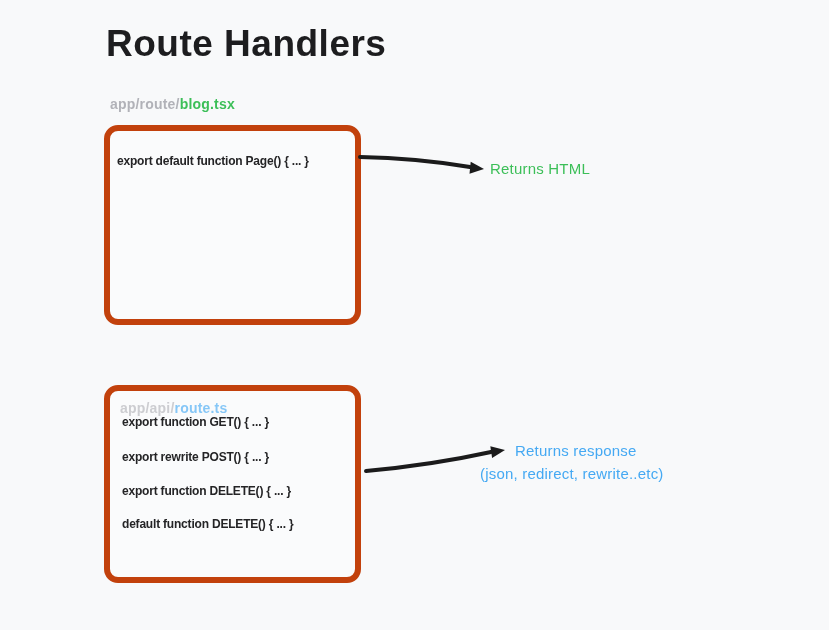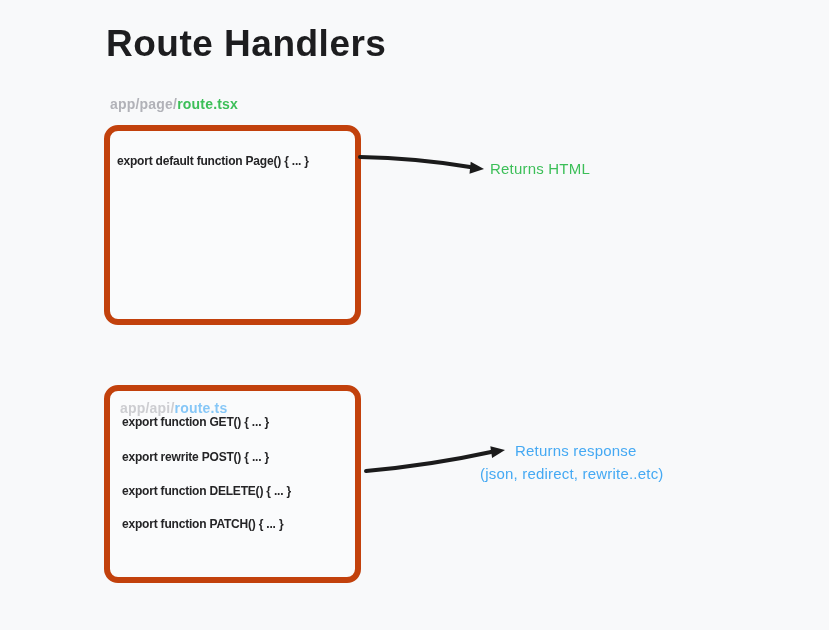--- a/index.html
+++ b/index.html
@@ -68,21 +68,21 @@
   .ann-2b { left: 480px; top: 464px; }
 </style>
 </head>
 <body>
 
 <div class="canvas">
 
   <h1 class="title">Route Handlers</h1>
 
   <div class="file-label label-1">
-    <span class="path">app/page/</span><span class="file">route.tsx</span>
+    <span class="path">app/route/</span><span class="file">blog.tsx</span>
   </div>
 
   <div class="code-box box-1">
     <div class="code-line c0">export default function Page() { ... }</div>
   </div>
 
   <svg class="arrow-svg arrow-1" width="134" height="30" viewBox="0 0 134 30">
     <path d="M4,9 Q60,10 114,19" fill="none" stroke="#1b1b1b" stroke-width="4" stroke-linecap="round"></path>
     <polygon points="128,21 113.5,25.7 114.7,13.7" fill="#1b1b1b"></polygon>
   </svg>
@@ -90,21 +90,21 @@
   <div class="annotation ann-green ann-1">Returns HTML</div>
 
   <div class="file-label label-2">
     <span class="path">app/api/</span><span class="file">route.ts</span>
   </div>
 
   <div class="code-box box-2">
     <div class="code-line c0">export function GET() { ... }</div>
     <div class="code-line c1">export rewrite POST() { ... }</div>
     <div class="code-line c2">export function DELETE() { ... }</div>
-    <div class="code-line c3">export function PATCH() { ... }</div>
+    <div class="code-line c3">default function DELETE() { ... }</div>
   </div>
 
   <svg class="arrow-svg arrow-2" width="150" height="40" viewBox="0 0 150 40">
     <path d="M4,33 Q70,27 129,14" fill="none" stroke="#1b1b1b" stroke-width="4" stroke-linecap="round"></path>
     <polygon points="143,12 130.1,20 128.3,8.2" fill="#1b1b1b"></polygon>
   </svg>
 
   <div class="annotation ann-blue ann-2a">Returns response</div>
   <div class="annotation ann-blue ann-2b">(json, redirect, rewrite..etc)</div>
 

